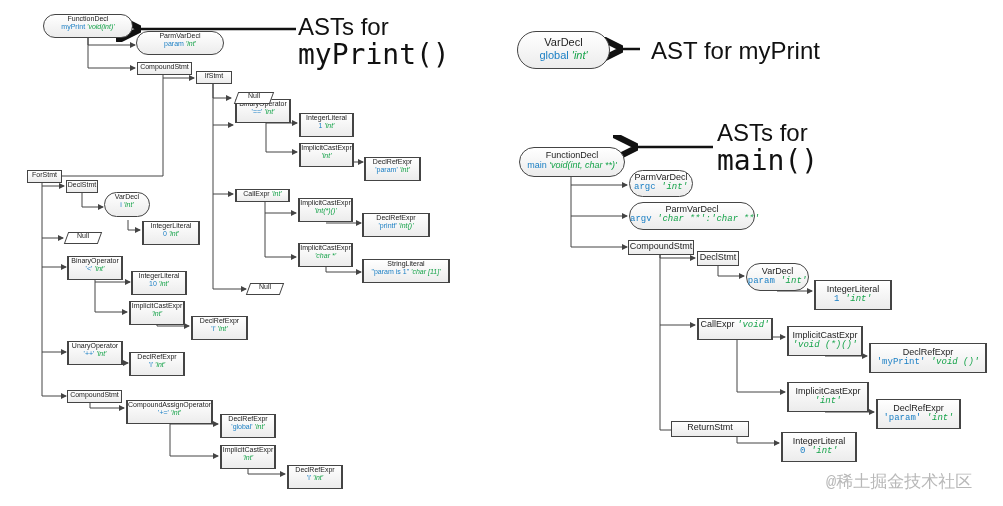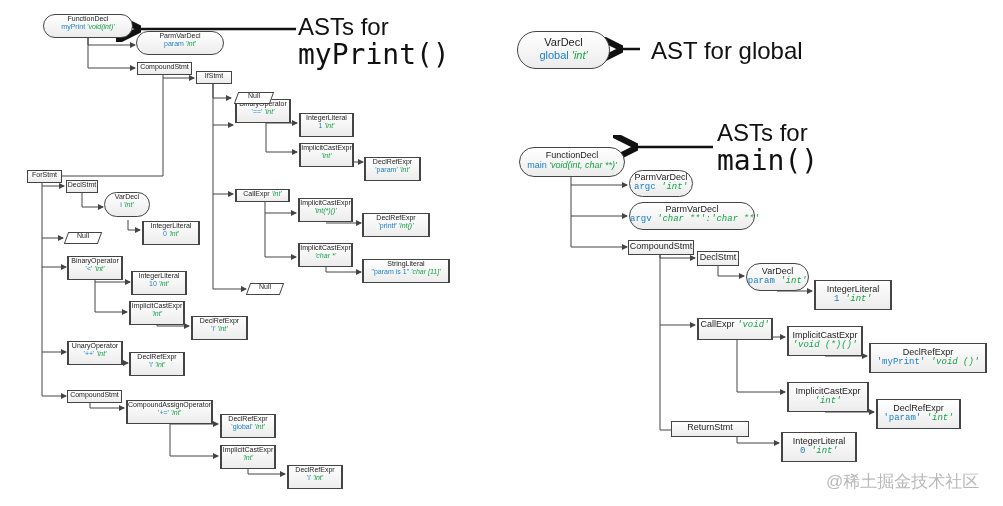--- a/index.html
+++ b/index.html
@@ -19,21 +19,21 @@
   .para::before { content:""; position:absolute; inset:0; border:1px solid #444;
                   transform:skewX(-20deg); background:#fff; z-index:-1; }
   .para { z-index:1; }
   .blue { color:#1a7fc4; }
   .green { color:#16a34a;font-style:italic; }
   .mono { font-family:"Liberation Mono", monospace; }
   .small .t, .small .s { font-size:7px; }
   .med .t, .med .s { font-size:9px; }
   .caption { position:absolute; color:#111; font-family:"Liberation Sans", sans-serif; font-size:24px; line-height:1.1; }
   .caption .code { font-family:"DejaVu Sans Mono", monospace; font-size:28px; }
-  .watermark { position:absolute; color:#b8b8b8; font-size:17px; font-family:Liberation Sans, sans-serif; }
+  .watermark { position:absolute; color:#b8b8b8; font-size:17px; font-family:Liberation Mono, monospace; }
 </style>
 </head>
 <body>
 
 <svg id="wires" xmlns="http://www.w3.org/2000/svg">
   <defs>
     <marker id="ah" markerWidth="6" markerHeight="6" refX="5" refY="3" orient="auto">
       <path d="M0,0 L6,3 L0,6 z" fill="#444"></path>
     </marker>
     <marker id="bigah" markerWidth="10" markerHeight="10" refX="2" refY="5" orient="auto">
@@ -268,20 +268,20 @@
 <div class="node rect dbl med" style="left:781px;top:432px;width:76px;height:30px;padding-top:3px;">
   <span class="t">IntegerLiteral</span>
   <span class="s mono"><span class="blue">0</span> <span class="green">'int'</span></span>
 </div>
 
 <div class="caption" style="left:298px;top:14px;">
   <div>ASTs for</div>
   <div class="code">myPrint()</div>
 </div>
 <div class="caption" style="left:651px;top:38px;">
-  <div>AST for global</div>
+  <div>AST for myPrint</div>
 </div>
 <div class="caption" style="left:717px;top:120px;">
   <div>ASTs for</div>
   <div class="code">main()</div>
 </div>
 
 <div class="watermark" style="left:826px;top:470px;">@稀土掘金技术社区</div>
 
 </body></html>

